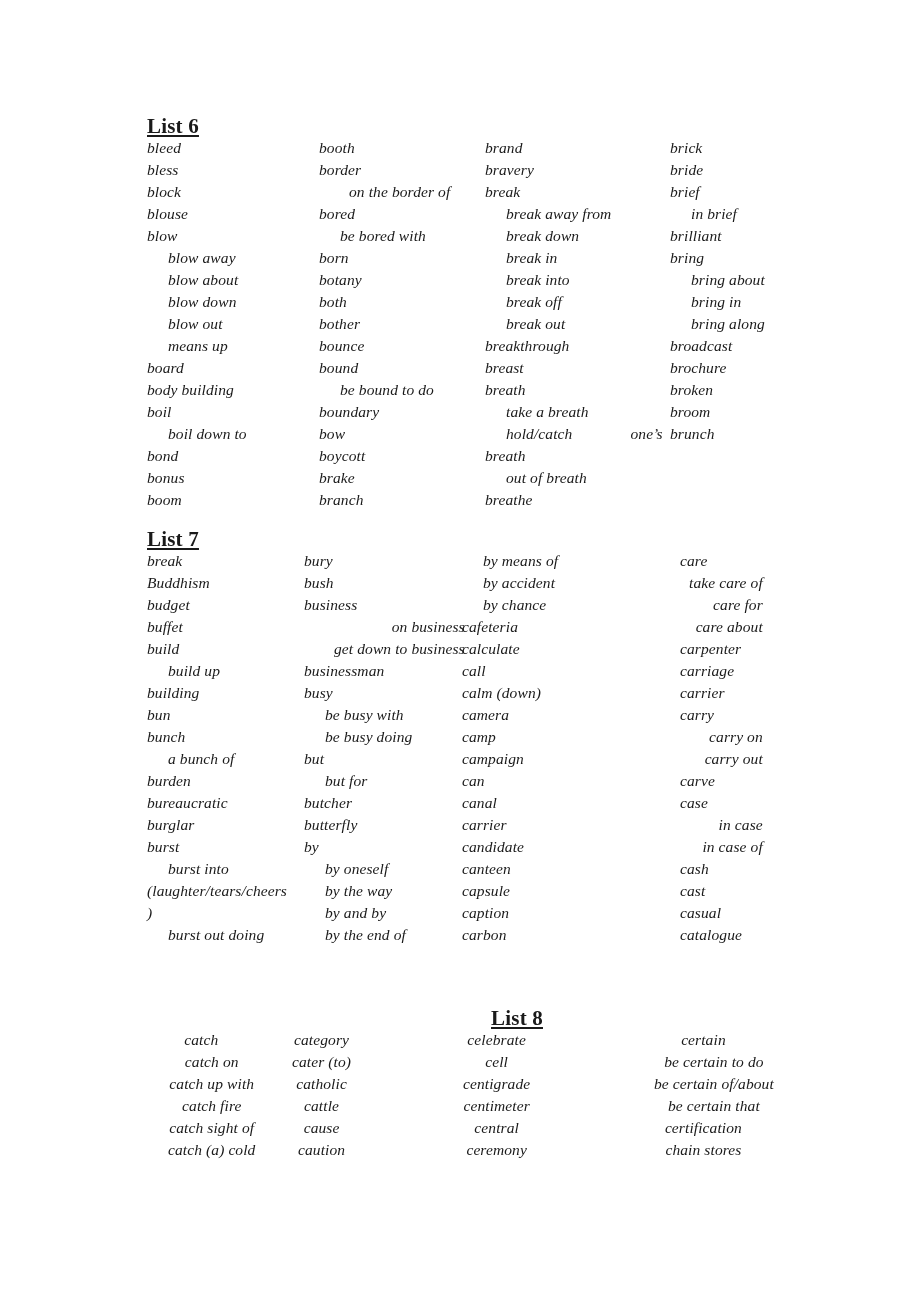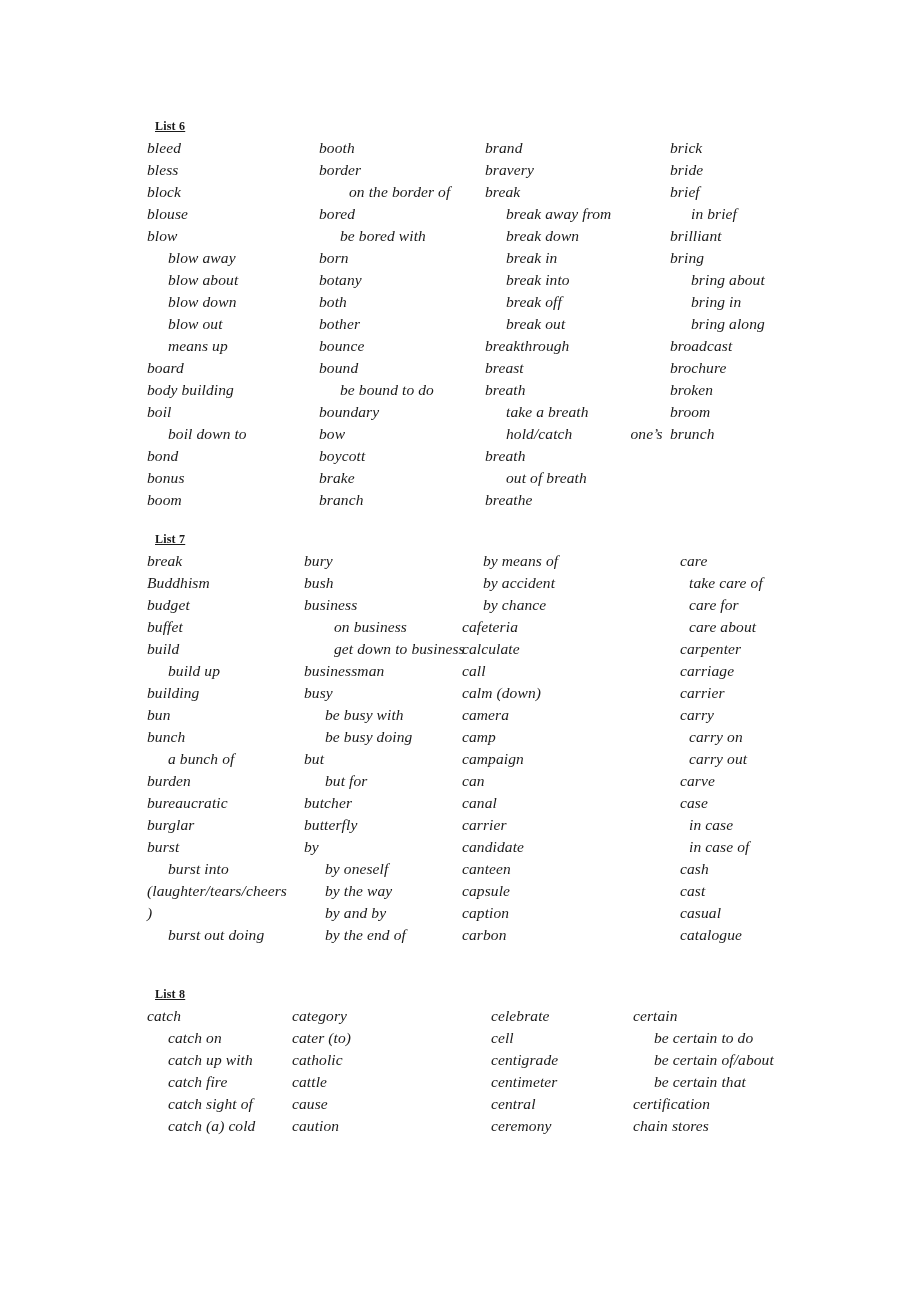--- a/index.html
+++ b/index.html
@@ -23,26 +23,26 @@
     width: 920px;
     height: 1302px;
   }
   .list-block {
     position: absolute;
     left: 147px;
     width: 740px;
   }
   .list-title {
     font-weight: bold;
-    font-size: 12px;
+    font-size: 21px;
     line-height: 20px;
     text-decoration: underline;
     display: inline-block;
     letter-spacing: 0.2px;
-    margin: 0 0 0 8px;
+    margin: 0 0 0 0;
     padding: 0;
   }
   .title-row {
     height: 21px;
   }
   .cols {
     position: relative;
     font-style: italic;
   }
   .col {
@@ -54,39 +54,40 @@
     line-height: 22px;
     height: 22px;
     white-space: nowrap;
     letter-spacing: 0.1px;
   }
   .entry.sub {
     padding-left: 21px;
   }
   .entry.sub2 {
     padding-left: 30px;
+    text-align: right;
   }
   .inline-gap {
     display: inline-block;
     width: 58px;
   }
   
   #list6 .c1 { left: 0px; }
   #list6 .c2 { left: 172px; }
   #list6 .c3 { left: 338px; }
   #list6 .c4 { left: 523px; }
   
   #list7 .c1 { left: 0px; }
   #list7 .c2 { left: 157px; }
   #list7 .c3 { left: 315px; }
   #list7 .c4 { left: 512px; }
   
   #list8 .c1 { left: 0px; }
   #list8 .c2 { left: 145px; }
-  #list8 .c3 { left: 316px; margin-left: 28px; }
+  #list8 .c3 { left: 316px; }
   #list8 .c4 { left: 486px; }
 </style>
 </head>
 <body>
 
 <div class="page">
 
 <div class="list-block" id="list6" style="top: 116px;">
       <div class="title-row"><span class="list-title">List 6</span></div>
       <div class="cols" style="height: 374px;">
@@ -243,21 +244,21 @@
           <div class="entry sub"><span>case</span></div>
           <div class="entry sub2"><span>in case</span></div>
           <div class="entry sub2"><span>in case of</span></div>
           <div class="entry sub"><span>cash</span></div>
           <div class="entry sub"><span>cast</span></div>
           <div class="entry sub"><span>casual</span></div>
           <div class="entry sub"><span>catalogue</span></div>
         </div>
       </div>
     </div>
-    <div class="list-block" id="list8" style="top: 984px;">
+    <div class="list-block" id="list8" style="top: 1008px; text-align: center;">
       <div class="title-row"><span class="list-title">List 8</span></div>
       <div class="cols" style="height: 132px;">
         <div class="col c2">
           <div class="entry"><span>category</span></div>
           <div class="entry"><span>cater (to)</span></div>
           <div class="entry"><span>catholic</span></div>
           <div class="entry"><span>cattle</span></div>
           <div class="entry"><span>cause</span></div>
           <div class="entry"><span>caution</span></div>
         </div>

